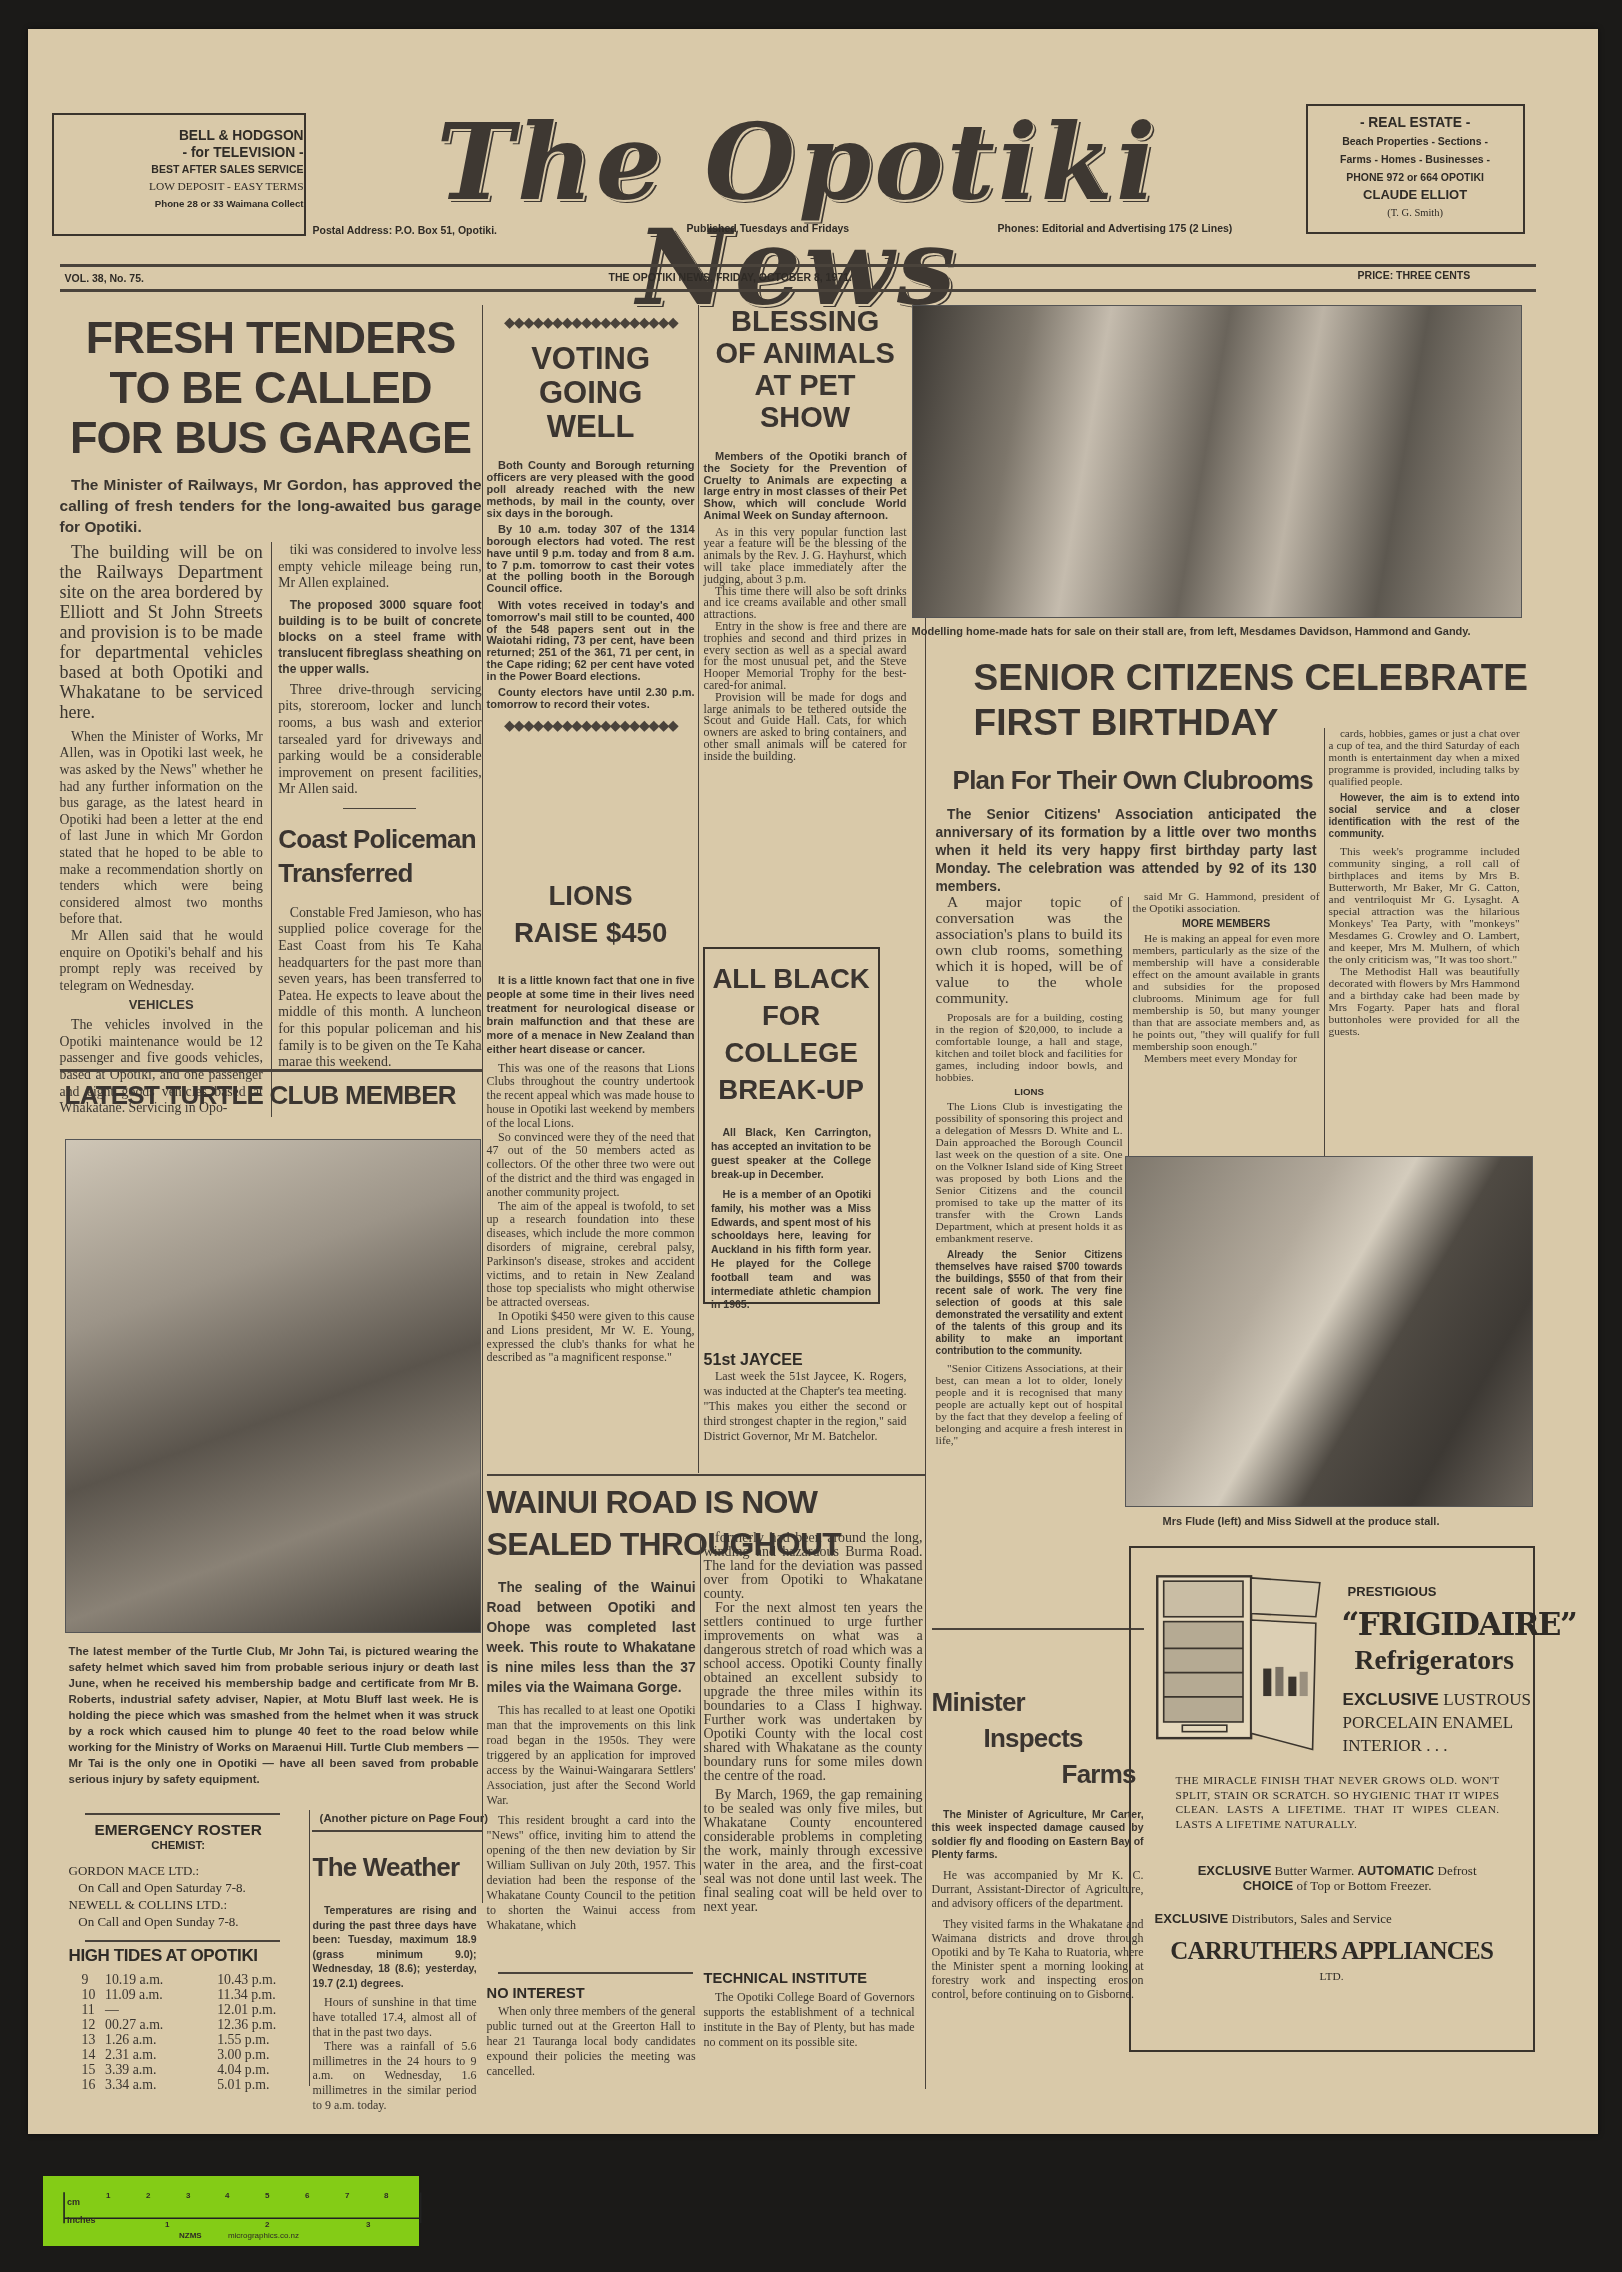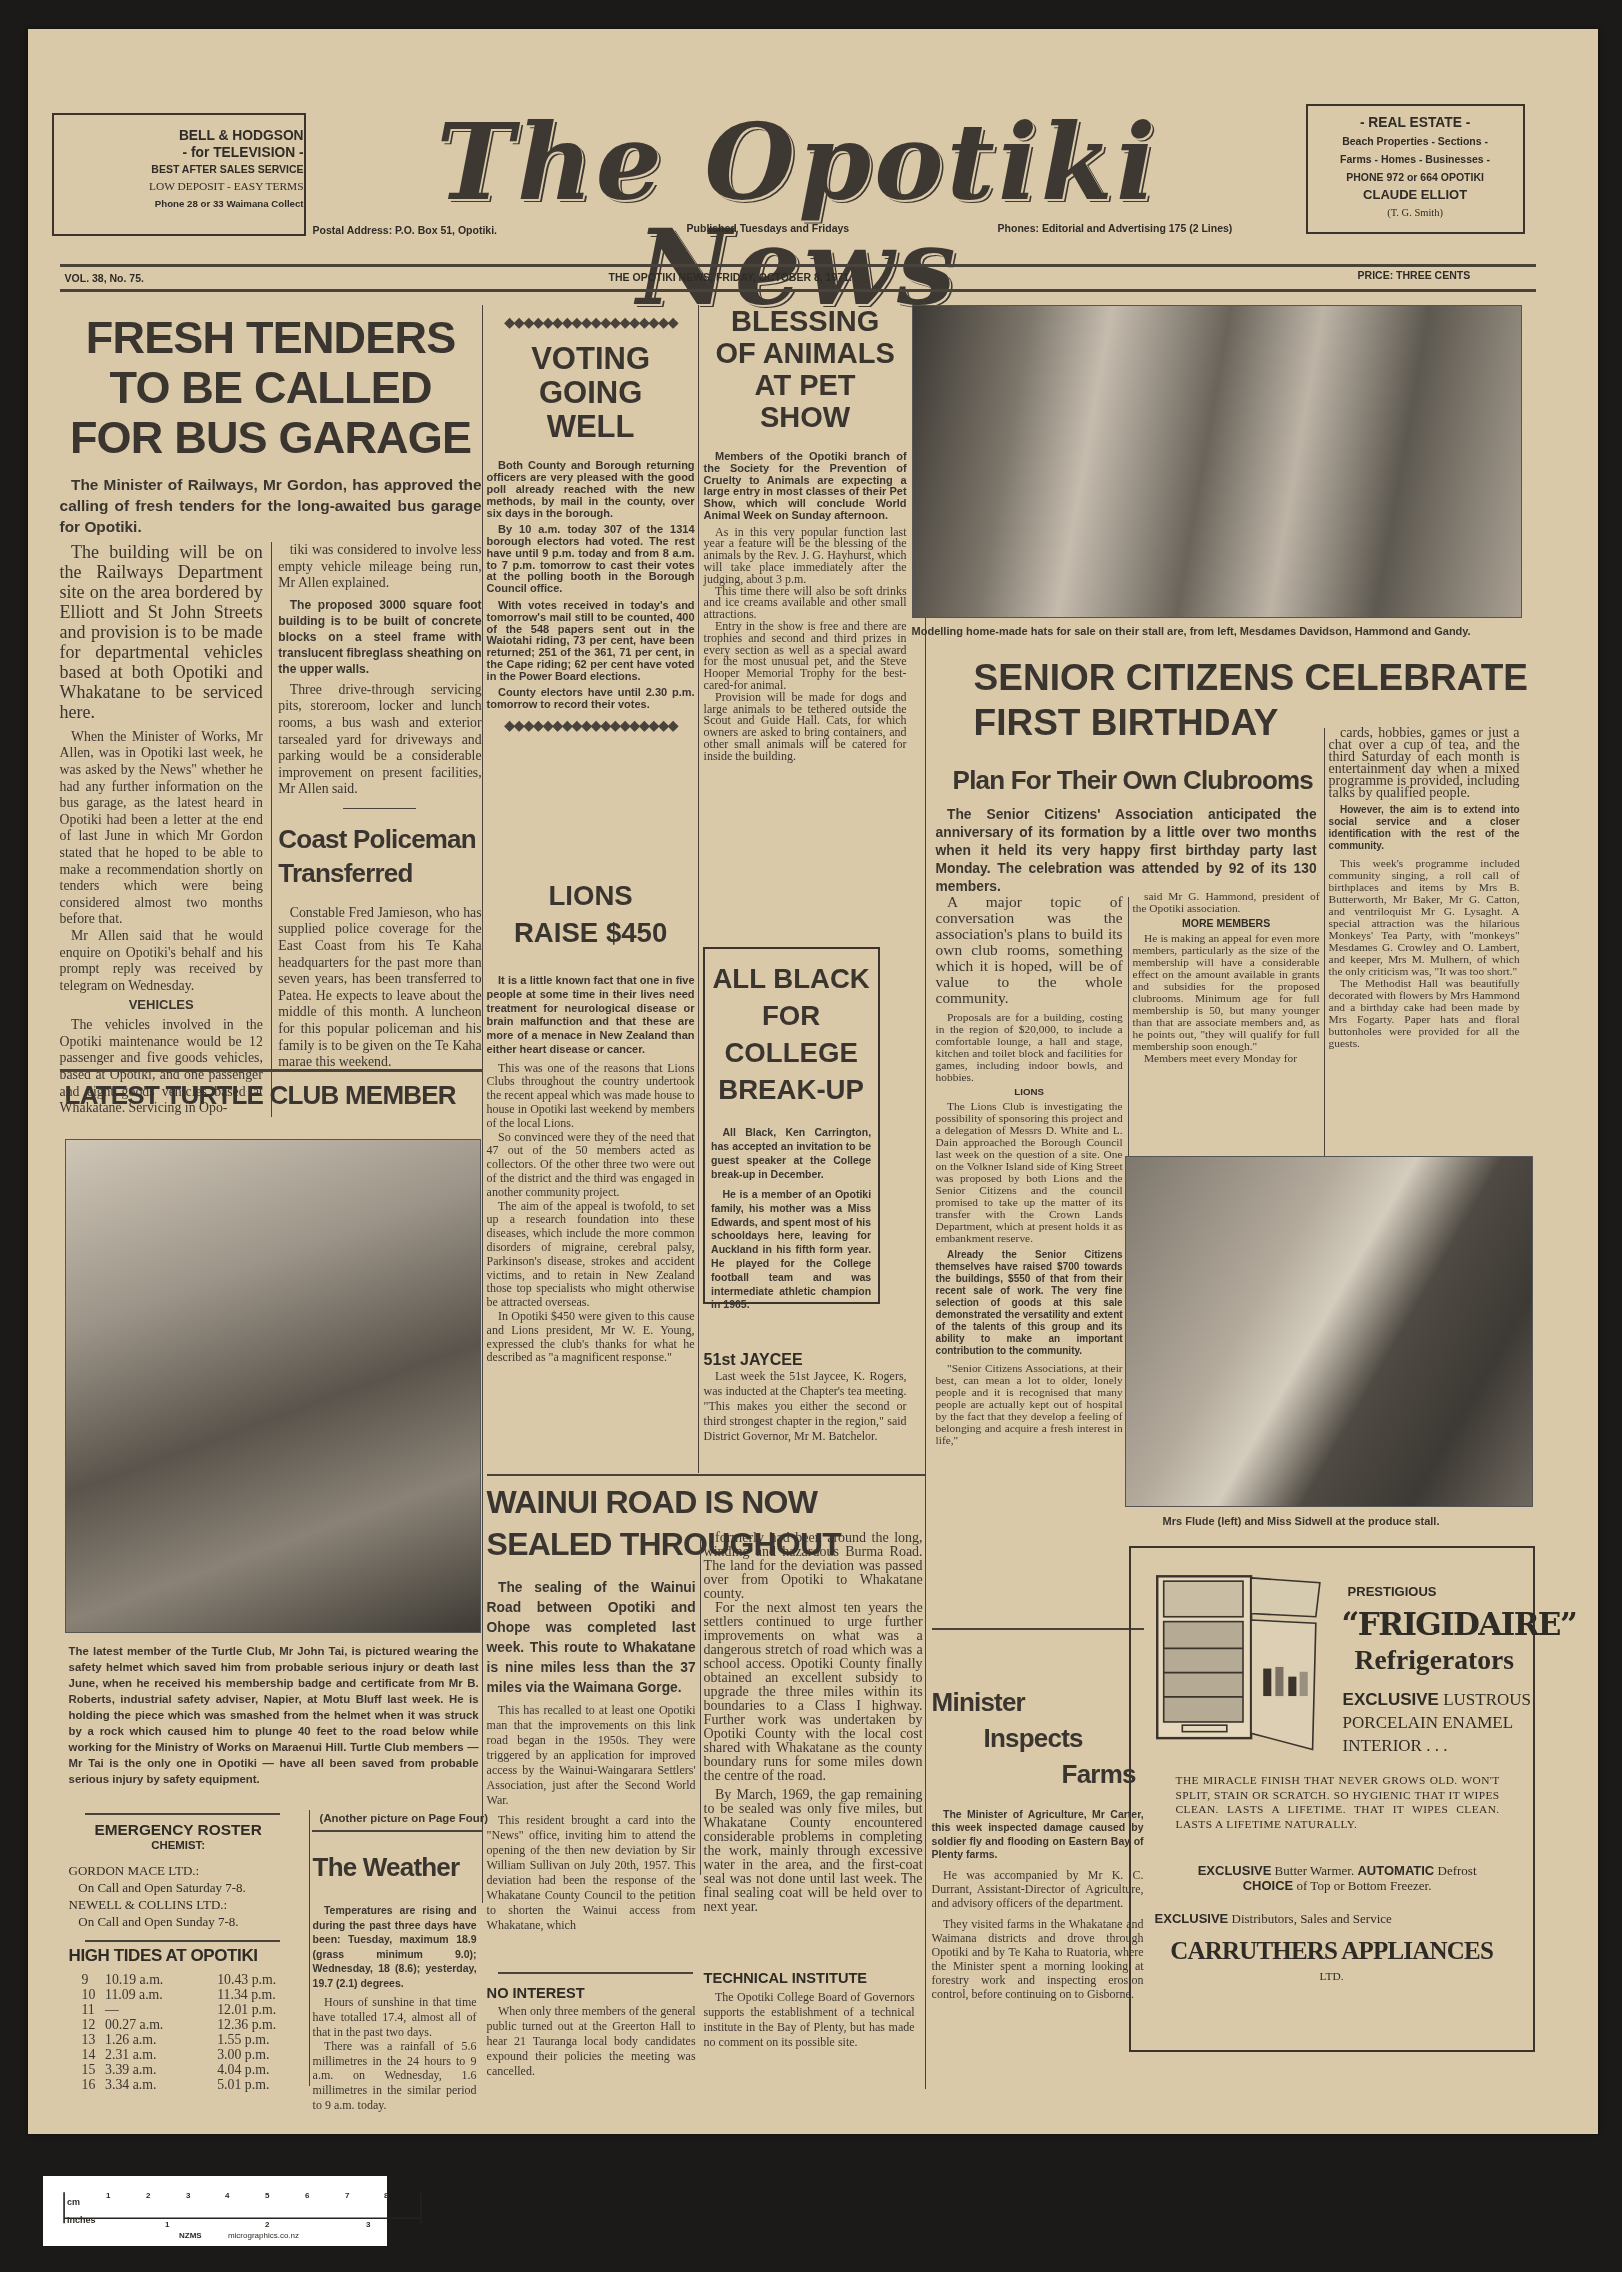--- a/index.html
+++ b/index.html
@@ -14,21 +14,21 @@
   .body p{margin:0;text-indent:11.4px;}
   .bold{font-family:"Liberation Sans",sans-serif;font-weight:bold;font-size:12px;line-height:16px;text-align:justify;color:#3a352f;}
   .bold p{margin:0 0 4.9px 0;text-indent:11.4px;}
   .vr{position:absolute;width:1.6px;background:#4a433b;}
   .hr{position:absolute;height:1.6px;background:#4a433b;}
   .photo{position:absolute;background:linear-gradient(135deg,#8c8478 0%,#b8afa1 35%,#6e675e 60%,#a49b8d 100%);border:0.8px solid #555;}
   .subhead{font-family:"Liberation Sans",sans-serif;font-weight:bold;text-align:center;font-size:13px;margin:3.2px 0;}
   .caption{font-family:"Liberation Sans",sans-serif;font-weight:bold;font-size:11.4px;line-height:16px;color:#3a352f;}
   .masthead{font-family:"DejaVu Serif",serif;font-weight:bold;font-size:104px;letter-spacing:3.2px;color:#3e3832;text-shadow:1.6px 1.6px 0 #d9c9a9,3.2px 3.2px 0 #3e3832;}
   .tide td{font-size:13.8px;padding:0 4.9px;color:#3a352f;}
-  .ruler{position:absolute;left:43px;top:2176px;width:344px;height:70px;background:#ffffff;}
+  .ruler{position:absolute;left:43px;top:2176px;width:376px;height:70px;background:#84cc16;}
 </style>
 </head>
 <body>
 
 <div class="page">
 
   <div class="abs box" style="left:24px;top:84px;width:254px;height:123px;text-align:right;font-size:12px;line-height:17px;padding-top:12px;box-sizing:border-box;">
     <div class="sans" style="font-weight:bold;font-size:13.8px;">BELL &amp; HODGSON</div>
     <div class="sans" style="font-weight:bold;font-size:13.8px;">- for TELEVISION -</div>
     <div class="sans" style="font-weight:bold;font-size:10.5px;">BEST AFTER SALES SERVICE</div>
@@ -294,21 +294,21 @@
         <p>said Mr G. Hammond, president of the Opotiki association.</p>
       </div>
     <div class="subhead" style="font-size:10.5px;">MORE MEMBERS</div>
     <div class="body" style="font-size:11.4px;line-height:12px;">
         <p>He is making an appeal for even more members, particularly as the size of the membership will have a considerable effect on the amount available in grants and subsidies for the proposed clubrooms. Minimum age for full membership is 50, but many younger than that are associate members and, as he points out, "they will qualify for full membership soon enough."</p>
         <p>Members meet every Monday for</p>
       </div>
   </div>
   <div class="vr" style="left:1296px;top:699px;height:446px;"></div>
   <div class="abs" style="left:1301px;top:698px;width:191px;">
-    <div class="body" style="font-size:14px;line-height:12px;">
+    <div class="body" style="font-size:11px;line-height:12px;">
         <p>cards, hobbies, games or just a chat over a cup of tea, and the third Saturday of each month is entertainment day when a mixed programme is provided, including talks by qualified people.</p>
       </div>
     <div class="bold" style="font-size:10px;line-height:12px;margin-top:4.9px;">
         <p>However, the aim is to extend into social service and a closer identification with the rest of the community.</p>
       </div>
     <div class="body" style="font-size:11.4px;line-height:12px;">
         <p>This week's programme included community singing, a roll call of birthplaces and items by Mrs B. Butterworth, Mr Baker, Mr G. Catton, and ventriloquist Mr G. Lysaght. A special attraction was the hilarious Monkeys' Tea Party, with "monkeys" Mesdames G. Crowley and O. Lambert, and keeper, Mrs M. Mulhern, of which the only criticism was, "It was too short."</p>
         <p>The Methodist Hall was beautifully decorated with flowers by Mrs Hammond and a birthday cake had been made by Mrs Fogarty. Paper hats and floral buttonholes were provided for all the guests.</p>
       </div>
   </div>

